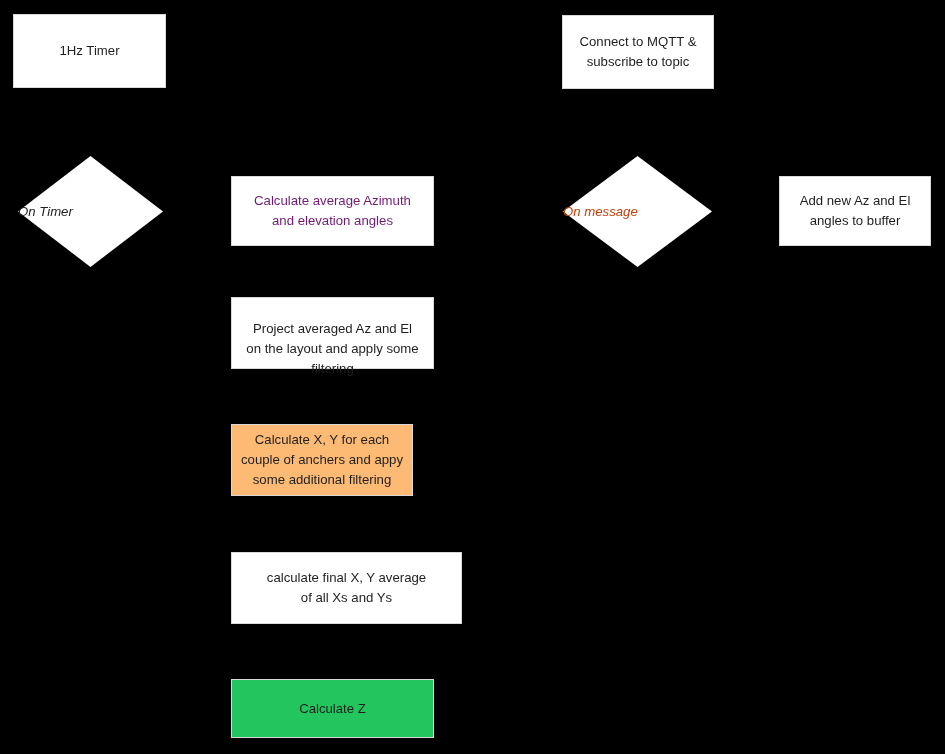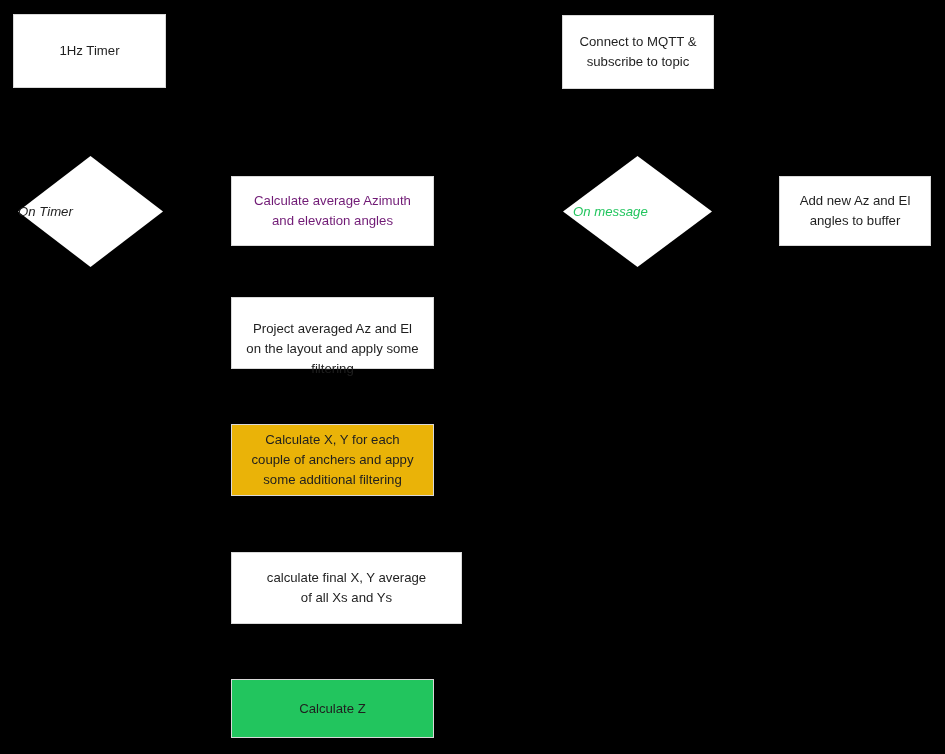--- a/index.html
+++ b/index.html
@@ -74,32 +74,32 @@
     <div class="node decision" style="left: 18px; top: 156px; width: 145px; height: 111px;">
       <div class="diamond-shape" style="background: rgb(255, 255, 255);"></div>
       <div class="label" style="color: rgb(31, 31, 31);">On Timer</div>
     </div>
     <div class="node process" style="left: 231px; top: 176px; width: 203px; height: 70px; background: rgb(255, 255, 255); border-color: rgb(217, 217, 217);">
       <div class="label" style="color: #701a75;">Calculate average Azimuth
 and elevation angles</div>
     </div>
     <div class="node decision" style="left: 563px; top: 156px; width: 149px; height: 111px;">
       <div class="diamond-shape" style="background: rgb(255, 255, 255);"></div>
-      <div class="label" style="color: #22c55e; margin-left: 10px;">On message</div>
+      <div class="label" style="color: #c2410c;">On message</div>
     </div>
     <div class="node process" style="left: 779px; top: 176px; width: 152px; height: 70px; background: rgb(255, 255, 255); border-color: rgb(217, 217, 217);">
       <div class="label" style="color: rgb(31, 31, 31);">Add new Az and El
 angles to buffer</div>
     </div>
     <div class="node process" style="left: 231px; top: 297px; width: 203px; height: 72px; background: rgb(255, 255, 255); border-color: rgb(217, 217, 217);">
       <div class="label" style="color: rgb(31, 31, 31); margin-top: 32px;">Project averaged Az and El
 on the layout and apply some
 filtering</div>
     </div>
-    <div class="node process" style="left: 231px; top: 424px; width: 203px; height: 72px; background: #eab308; border-color: rgb(217, 217, 217);">
+    <div class="node process" style="left: 231px; top: 424px; width: 182px; height: 72px; background: #fdba74; border-color: rgb(217, 217, 217);">
       <div class="label" style="color: rgb(31, 31, 31);">Calculate X, Y for each
 couple of anchers and appy
 some additional filtering</div>
     </div>
     <div class="node process" style="left: 231px; top: 552px; width: 231px; height: 72px; background: rgb(255, 255, 255); border-color: rgb(217, 217, 217);">
       <div class="label" style="color: rgb(31, 31, 31);">calculate final X, Y average
 of all Xs and Ys</div>
     </div>
     <div class="node process" style="left: 231px; top: 679px; width: 203px; height: 59px; background: #22c55e; border-color: rgb(217, 217, 217);">
       <div class="label" style="color: rgb(31, 31, 31);">Calculate Z</div>

